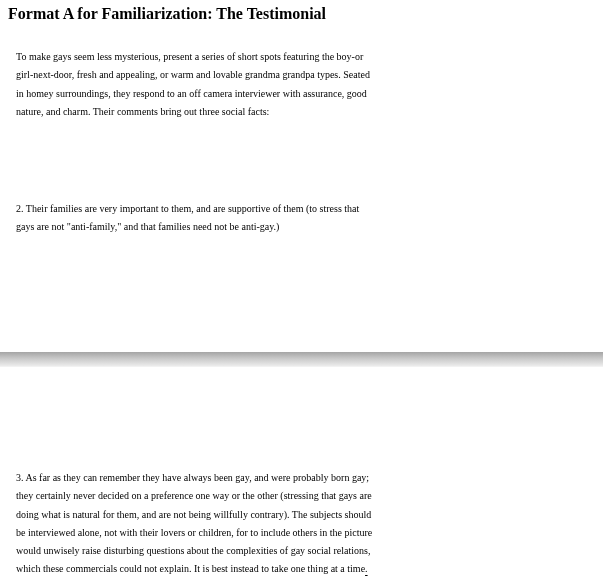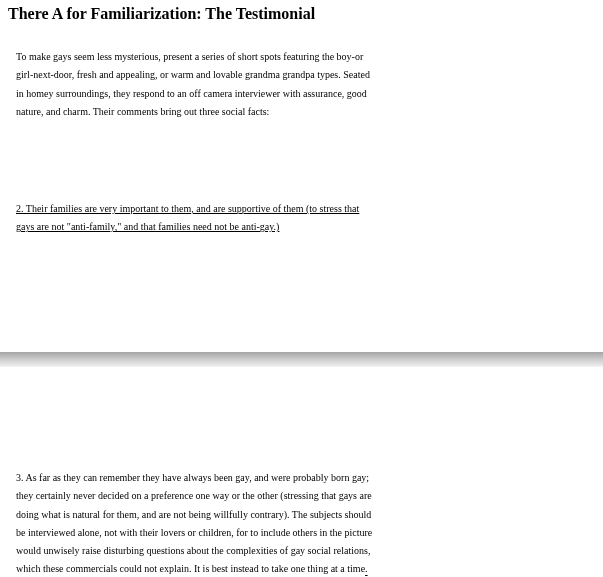--- a/index.html
+++ b/index.html
@@ -31,42 +31,42 @@
     left: 8px;
     margin: 8px;
     font-size: 10px;
     line-height: 18.3px;
     white-space: pre;
     width: max-content;
     max-width: 640px;
   }
   .p-intro { top: 40px; }
   .p-item1 { top: 132px; }
-  .p-item2 { top: 192px; text-decoration: underline; }
+  .p-item2 { top: 192px; }
   .p-item3 { top: 461px; }
   .page-break {
     position: absolute;
     top: 352px;
     left: 0;
     width: 603px;
     height: 14px;
     background: linear-gradient(to bottom, #a5a5a5 0%, #c8c8c8 45%, #ececec 100%);
     border-bottom: 1px solid #f2f2f2;
   }
   .underlined-period {
     text-decoration: underline;
     text-underline-offset: 3px;
   }
 </style>
 </head>
 <body style="background: rgb(255, 255, 255);">
 
 <div class="page" style="color: rgb(0, 0, 0);">
 
-  <h1 class="doc-heading">There A for Familiarization: The Testimonial</h1>
+  <h1 class="doc-heading">Format A for Familiarization: The Testimonial</h1>
 
   <p class="para p-intro">To make gays seem less mysterious, present a series of short spots featuring the boy-or
 girl-next-door, fresh and appealing, or warm and lovable grandma grandpa types. Seated
 in homey surroundings, they respond to an off camera interviewer with assurance, good
 nature, and charm. Their comments bring out three social facts:</p>
 
 
   <p class="para p-item2">2. Their families are very important to them, and are supportive of them (to stress that
 gays are not "anti-family," and that families need not be anti-gay.)</p>
 

